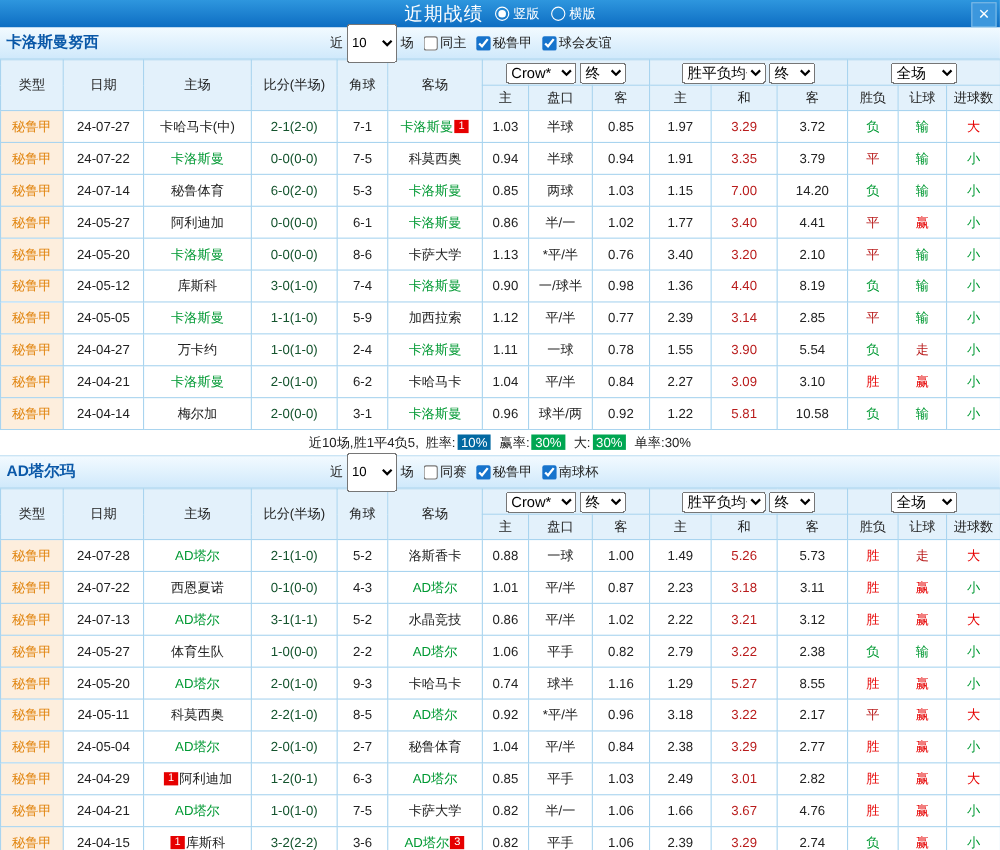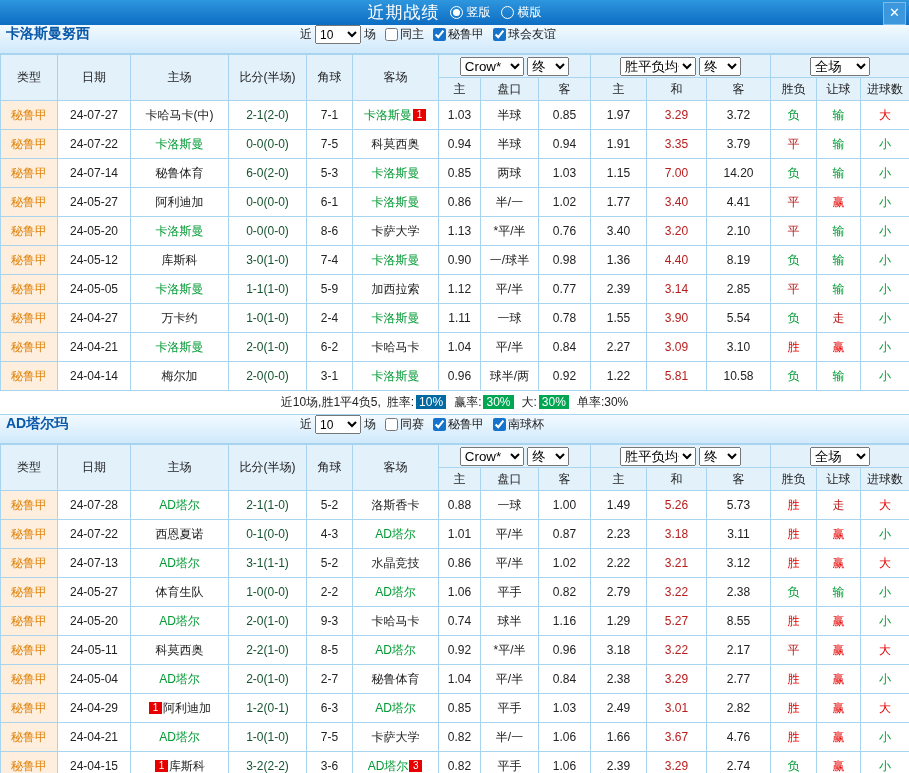--- a/index.html
+++ b/index.html
@@ -7,24 +7,24 @@
 
   
   .topbar{height:25px;background:linear-gradient(180deg,#2e96de,#0d6dc2);display:flex;align-items:center;justify-content:center;position:relative;color:#fff;}
   .topbar-title{font-weight:normal;font-size:17px;letter-spacing:1px;}
   .radio-dot{width:11px;height:11px;border:1px solid #fff;border-radius:50%;margin:0 4px 0 10px;position:relative;display:inline-block;cursor:pointer;}
   .radio-dot.sel::after{content:"";position:absolute;left:2px;top:2px;right:2px;bottom:2px;border-radius:50%;background:#fff;}
   .radio-label{color:#fff;}
   .close-btn{position:absolute;right:3px;top:2px;width:21px;height:21px;line-height:20px;text-align:center;background:#3c97dd;border:1px solid #7fbce8;color:#fff;font-size:13px;font-weight:bold;cursor:pointer;}
 
   
-  .section-title{height:28px;background:linear-gradient(180deg,#f2faff,#d0e9fb);border-bottom:1px solid #a9d4ef;position:relative;display:flex;padding-left:6px;}
+  .section-title{height:28px;background:linear-gradient(180deg,#f2faff,#d0e9fb);border-bottom:1px solid #a9d4ef;position:relative;display:flex;align-items:center;padding-left:6px;}
   .team-name{color:#0a58a8;font-weight:bold;font-size:14px;}
   .controls{position:absolute;left:300px;display:flex;align-items:center;gap:3px;color:#222;font-size:12px;}
-  .controls select{font-size:12px;height:19px;}
+  .controls select{font-size:12px;height:35px;}
   .chk{display:flex;align-items:center;gap:2px;margin-left:6px;cursor:pointer;}
   .chk input{width:13px;height:13px;accent-color:#1673cc;margin:0;}
 
   
   table{border-collapse:collapse;table-layout:fixed;width:909px;}
   th,td{border:1px solid #a9d4ef;text-align:center;white-space:nowrap;overflow:hidden;font-weight:normal;padding:0;}
   thead th{background:#e3f1fb;height:22px;font-size:12px;color:#222;}
   tbody td{height:28px;font-size:12px;background:#fff;}
   .sel-count{width:46px;}
   .sel-source{width:64px;}

